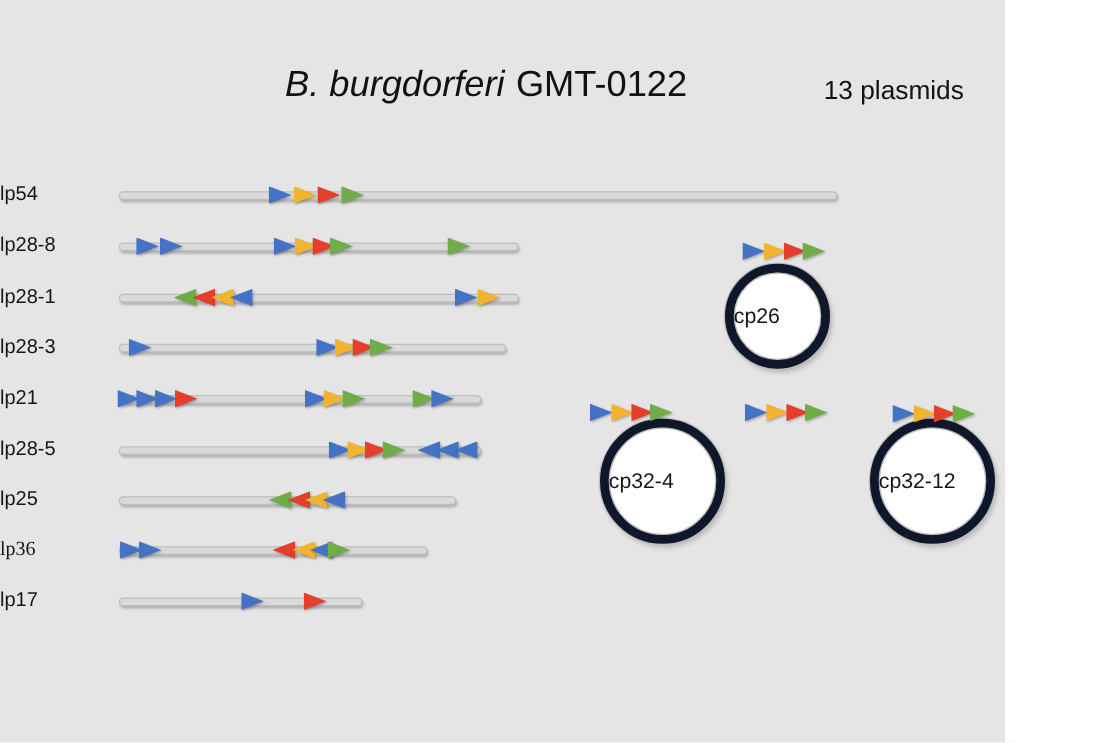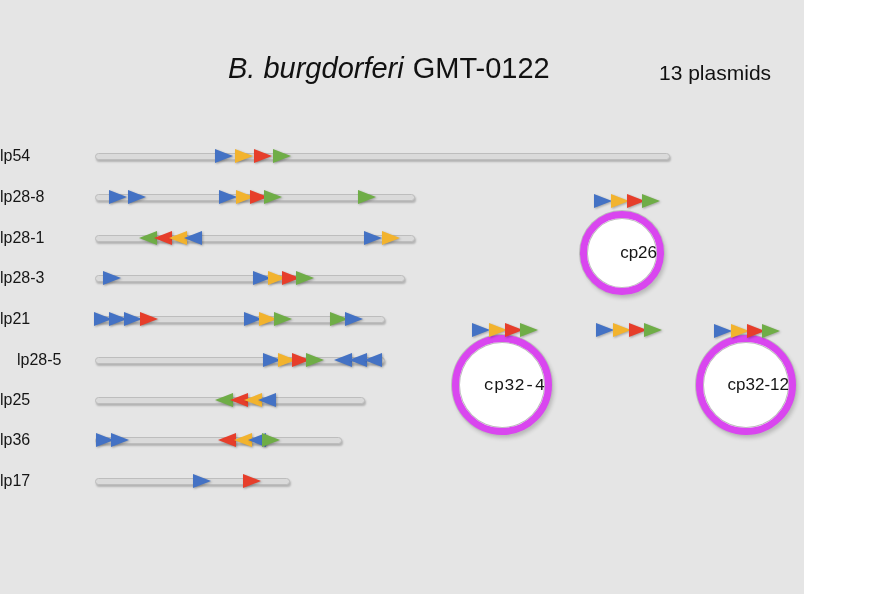--- a/index.html
+++ b/index.html
@@ -23,23 +23,23 @@
     position:absolute;height:5px;border:1px solid #bdbdbd;border-radius:5px;
     background:#dadada;
     box-shadow:1px 2px 2px rgba(0,0,0,0.22);
   }
   .gene-arrow{
     position:absolute;z-index:3;
     filter:drop-shadow(1px 1.5px 1px rgba(0,0,0,0.28));
   }
   .plasmid-circle{
     position:absolute;border-radius:50%;
-    border:7px solid #d946ef;
+    border:7px solid #0f172a;
     box-shadow:0 0 0 1px #bdbdbd, inset 0 0 0 1px #bdbdbd, 2px 3px 4px rgba(0,0,0,0.20);
-    display:flex;align-items:center;justify-content:flex-end;
+    display:flex;align-items:center;justify-content:flex-start;
     background:#ffffff;
   }
   .plasmid-circle .circle-label{font-size:17px;color:#161616;white-space:nowrap;}
 </style>
 </head>
 <body>
 
 <div id="stage">
   <div id="main-title">
     <span class="species">B. burgdorferi</span><span class="strain">GMT-0122</span>
@@ -141,21 +141,21 @@
     </svg>
     <svg width="18" height="14" viewBox="0 0 18 14" class="gene-arrow" style="left: 274px; top: 312px;">
       <polygon points="0,0 18,7 0,14" fill="#6FAD47"></polygon>
     </svg>
     <svg width="18" height="14" viewBox="0 0 18 14" class="gene-arrow" style="left: 330px; top: 312px;">
       <polygon points="0,0 18,7 0,14" fill="#6FAD47"></polygon>
     </svg>
     <svg width="18" height="14" viewBox="0 0 18 14" class="gene-arrow" style="left: 345px; top: 312px;">
       <polygon points="0,0 18,7 0,14" fill="#4472C4"></polygon>
     </svg>
-    <div class="row-label" style="left: 17px; top: 350px;">lp28-5</div>
+    <div class="row-label" style="left: 0px; top: 350px;">lp28-5</div>
     <div class="bar" style="left: 95px; width: 288px; top: 357px;"></div>
     <svg width="18" height="14" viewBox="0 0 18 14" class="gene-arrow" style="left: 263px; top: 353px;">
       <polygon points="0,0 18,7 0,14" fill="#4472C4"></polygon>
     </svg>
     <svg width="18" height="14" viewBox="0 0 18 14" class="gene-arrow" style="left: 278px; top: 353px;">
       <polygon points="0,0 18,7 0,14" fill="#F2B32E"></polygon>
     </svg>
     <svg width="18" height="14" viewBox="0 0 18 14" class="gene-arrow" style="left: 292px; top: 353px;">
       <polygon points="0,0 18,7 0,14" fill="#E63E2B"></polygon>
     </svg>
@@ -178,21 +178,21 @@
     </svg>
     <svg width="18" height="14" viewBox="0 0 18 14" class="gene-arrow" style="left: 230px; top: 393px;">
       <polygon points="18,0 0,7 18,14" fill="#E63E2B"></polygon>
     </svg>
     <svg width="18" height="14" viewBox="0 0 18 14" class="gene-arrow" style="left: 244px; top: 393px;">
       <polygon points="18,0 0,7 18,14" fill="#F2B32E"></polygon>
     </svg>
     <svg width="18" height="14" viewBox="0 0 18 14" class="gene-arrow" style="left: 258px; top: 393px;">
       <polygon points="18,0 0,7 18,14" fill="#4472C4"></polygon>
     </svg>
-    <div class="row-label" style="left: 0px; top: 430px;">lp36</div>
+    <div class="row-label" style="left: 0px; top: 430px; font-family: Liberation Serif, serif;">lp36</div>
     <div class="bar" style="left: 95px; width: 245px; top: 437px;"></div>
     <svg width="18" height="14" viewBox="0 0 18 14" class="gene-arrow" style="left: 96px; top: 433px;">
       <polygon points="0,0 18,7 0,14" fill="#4472C4"></polygon>
     </svg>
     <svg width="18" height="14" viewBox="0 0 18 14" class="gene-arrow" style="left: 111px; top: 433px;">
       <polygon points="0,0 18,7 0,14" fill="#4472C4"></polygon>
     </svg>
     <svg width="18" height="14" viewBox="0 0 18 14" class="gene-arrow" style="left: 218px; top: 433px;">
       <polygon points="18,0 0,7 18,14" fill="#E63E2B"></polygon>
     </svg>
@@ -221,21 +221,21 @@
     </svg>
     <svg width="18" height="14" viewBox="0 0 18 14" class="gene-arrow" style="left: 611px; top: 194px;">
       <polygon points="0,0 18,7 0,14" fill="#F2B32E"></polygon>
     </svg>
     <svg width="18" height="14" viewBox="0 0 18 14" class="gene-arrow" style="left: 627px; top: 194px;">
       <polygon points="0,0 18,7 0,14" fill="#E63E2B"></polygon>
     </svg>
     <svg width="18" height="14" viewBox="0 0 18 14" class="gene-arrow" style="left: 642px; top: 194px;">
       <polygon points="0,0 18,7 0,14" fill="#6FAD47"></polygon>
     </svg>
-    <div class="plasmid-circle" style="left: 452px; top: 335px; width: 86px; height: 86px; font-family: Liberation Mono, monospace;">
+    <div class="plasmid-circle" style="left: 480px; top: 335px; width: 86px; height: 86px;">
       <span class="circle-label">cp32-4</span>
     </div>
     <svg width="18" height="14" viewBox="0 0 18 14" class="gene-arrow" style="left: 472px; top: 323px;">
       <polygon points="0,0 18,7 0,14" fill="#4472C4"></polygon>
     </svg>
     <svg width="18" height="14" viewBox="0 0 18 14" class="gene-arrow" style="left: 489px; top: 323px;">
       <polygon points="0,0 18,7 0,14" fill="#F2B32E"></polygon>
     </svg>
     <svg width="18" height="14" viewBox="0 0 18 14" class="gene-arrow" style="left: 505px; top: 323px;">
       <polygon points="0,0 18,7 0,14" fill="#E63E2B"></polygon>

